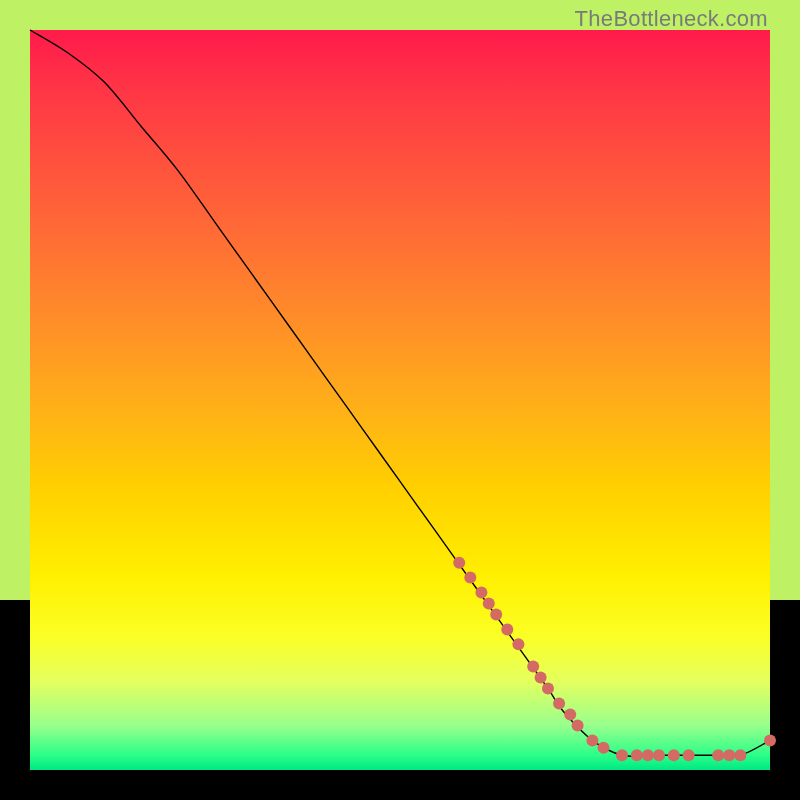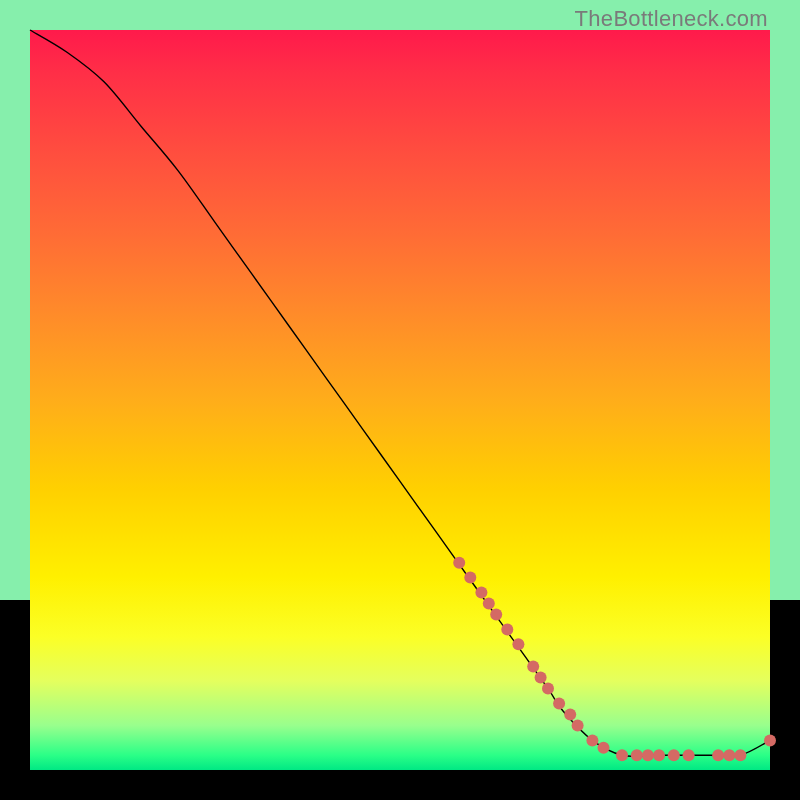--- a/index.html
+++ b/index.html
@@ -8,21 +8,21 @@
     width: 800px;
     height: 800px;
     background: #000;
     overflow: hidden;
     font-family: Arial, Helvetica, sans-serif;
   }
   .frame {
     position: relative;
     width: 800px;
     height: 600px;
-    background: #86efac;
+    background: #bef264;
   }
   .plot-area {
     position: absolute;
     left: 30px;
     top: 30px;
     width: 740px;
     height: 740px;
     
     background: linear-gradient(
       to bottom,

